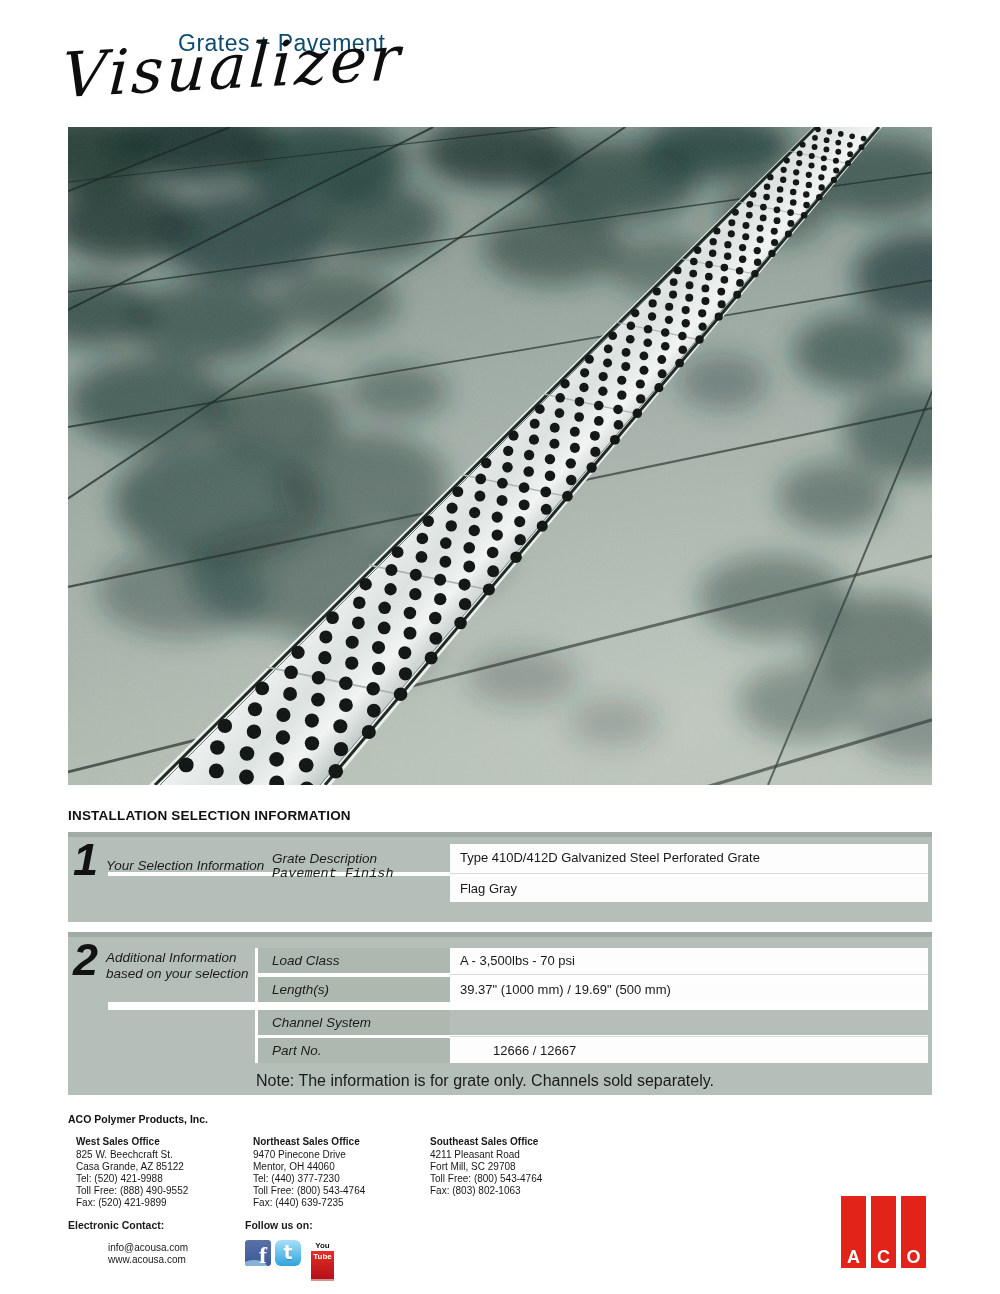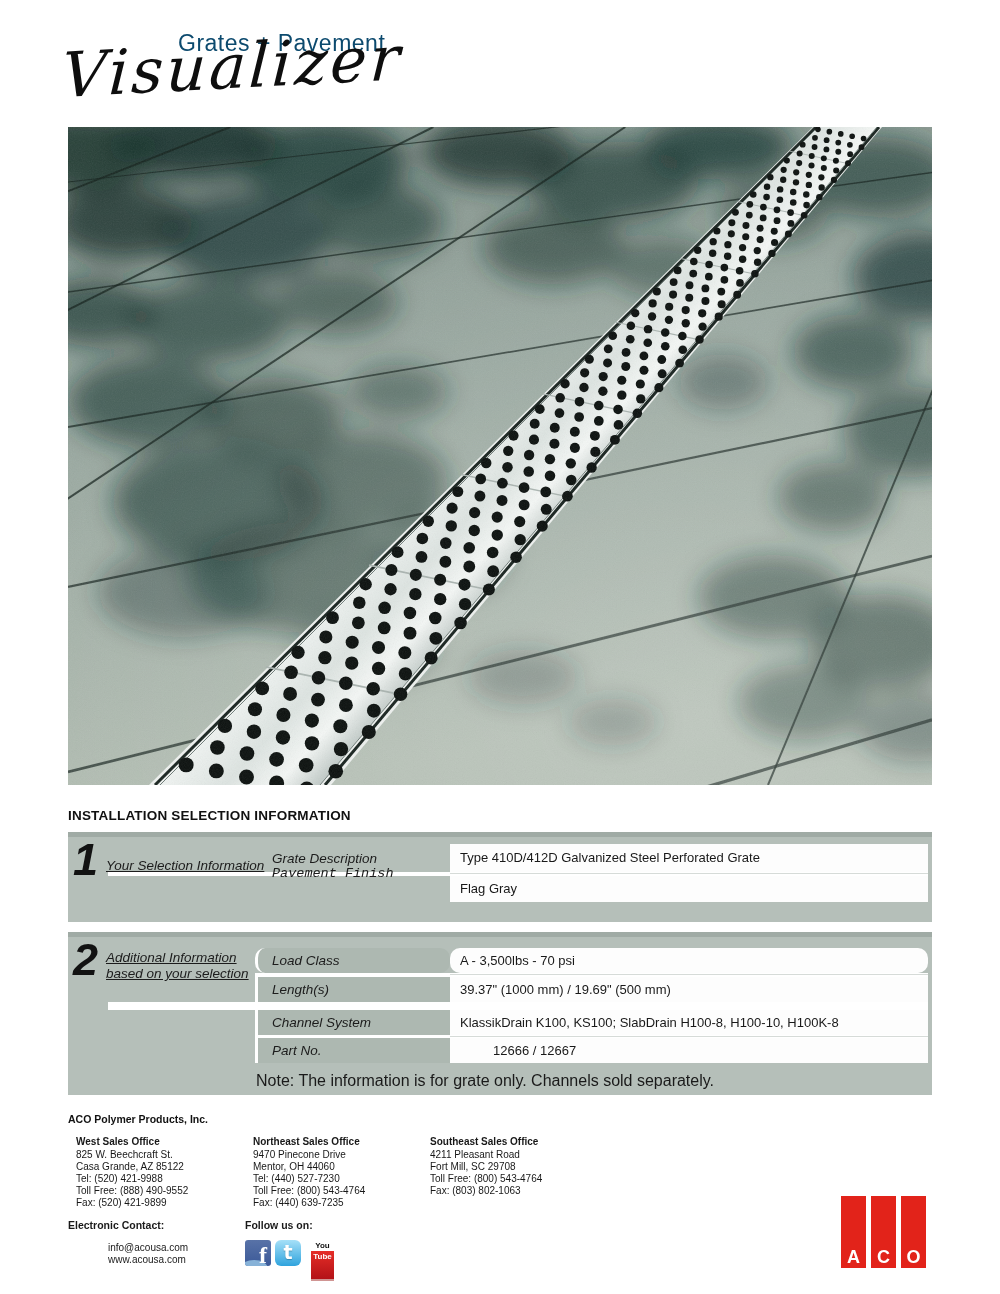--- a/index.html
+++ b/index.html
@@ -17,40 +17,40 @@
 
   
   .sec-head{position:absolute;left:68px;top:797px;font-size:13.5px;font-weight:bold;letter-spacing:.2px;color:#111;}
 
   
   .panel{position:absolute;left:68px;width:864px;background:#b5bfb9;}
   #panel1{top:832px;height:90px;}
   #panel2{top:932px;height:163px;}
   .strip{position:absolute;top:0;left:0;right:0;height:5px;background:#a0aba5;}
   .stepnum{position:absolute;left:5px;top:5px;font-size:45px;line-height:45px;font-weight:bold;font-style:italic;color:#121212;}
-  .steptitle{position:absolute;left:38px;font-style:italic;font-size:13.5px;color:#1c1c1c;line-height:16px;text-decoration:underline;}
+  .steptitle{position:absolute;left:38px;font-style:italic;font-size:13.5px;color:#1c1c1c;line-height:16px;}
   #panel1 .steptitle{top:26px;}
   #panel2 .steptitle{top:18px;width:170px;}
   .flabel{position:absolute;left:204px;font-style:italic;font-size:13.5px;color:#1c1c1c;}
   .vbox{position:absolute;left:382px;width:478px;background:#fdfdfd;font-size:13px;color:#191919;
         padding-left:10px;box-sizing:border-box;overflow:hidden;white-space:nowrap;}
   .wdiv{position:absolute;background:#ffffff;}
   .faint{position:absolute;left:382px;width:478px;height:1px;background:#d6dbd8;}
   .lcell{position:absolute;left:187px;width:195px;background:#adb8b1;border-left:3px solid #fff;box-sizing:border-box;}
   .note{position:absolute;left:188px;top:140px;font-size:16px;color:#1a1a1a;}
 
   
   #p1r1{top:12px;height:28px;line-height:28px;}
   #p1l1{top:19px;}
   #p1div{left:40px;right:4px;top:40px;height:4px;}
   #p1r2{top:44px;height:26px;line-height:26px;}
   #p1l2{top:34px;font-family:Liberation Mono, monospace;}
 
   
-  #p2c1,#p2r1{top:16px;height:25px;line-height:25px;border-radius:10px;}
+  #p2c1,#p2r1{top:16px;height:25px;line-height:25px;}
   #p2l1{top:21px;}
   #p2div1{left:187px;right:4px;top:41px;height:4px;}
   #p2c2,#p2r2{top:45px;height:25px;line-height:25px;}
   #p2l2{top:50px;}
   #p2div2{left:40px;right:4px;top:70px;height:8px;}
   #p2c3,#p2r3{top:78px;height:25px;line-height:25px;}
   #p2l3{top:83px;}
   #p2div3{left:187px;right:4px;top:103px;height:3px;}
   #p2c4,#p2r4{top:106px;height:25px;line-height:25px;padding-left:43px;}
   #p2l4{top:111px;}
@@ -482,21 +482,20 @@
     <div class="wdiv" id="p2div1"></div>
     <div class="faint" style="top:42px"></div>
 
     <div class="lcell" id="p2c2"></div>
     <div class="flabel" id="p2l2">Length(s)</div>
     <div class="vbox" id="p2r2">39.37" (1000 mm) / 19.69" (500 mm)</div>
     <div class="wdiv" id="p2div2"></div>
 
     <div class="lcell" id="p2c3"></div>
     <div class="flabel" id="p2l3">Channel System</div>
-    <div class="vbox" id="p2r3">KlassikDrain K100, KS100; SlabDrain H100-8, H100-10, H100K-8</div>
     <div class="wdiv" id="p2div3"></div>
     <div class="faint" style="top:104px"></div>
 
     <div class="lcell" id="p2c4"></div>
     <div class="flabel" id="p2l4">Part No.</div>
     <div class="vbox" id="p2r4">12666 / 12667</div>
 
     <div class="note">Note: The information is for grate only. Channels sold separately.</div>
   </section>
 
@@ -508,21 +507,21 @@
       <div>825 W. Beechcraft St.</div>
       <div>Casa Grande, AZ 85122</div>
       <div>Tel: (520) 421-9988</div>
       <div>Toll Free: (888) 490-9552</div>
       <div>Fax: (520) 421-9899</div>
     </div>
     <div class="office" id="office1">
       <div class="oh">Northeast Sales Office</div>
       <div>9470 Pinecone Drive</div>
       <div>Mentor, OH 44060</div>
-      <div>Tel: (440) 527-7230</div>
+      <div>Tel: (440) 377-7230</div>
       <div>Toll Free: (800) 543-4764</div>
       <div>Fax: (440) 639-7235</div>
     </div>
     <div class="office" id="office2">
       <div class="oh">Southeast Sales Office</div>
       <div>4211 Pleasant Road</div>
       <div>Fort Mill, SC 29708</div>
       <div>Toll Free: (800) 543-4764</div>
       <div>Fax: (803) 802-1063</div>
     </div>

